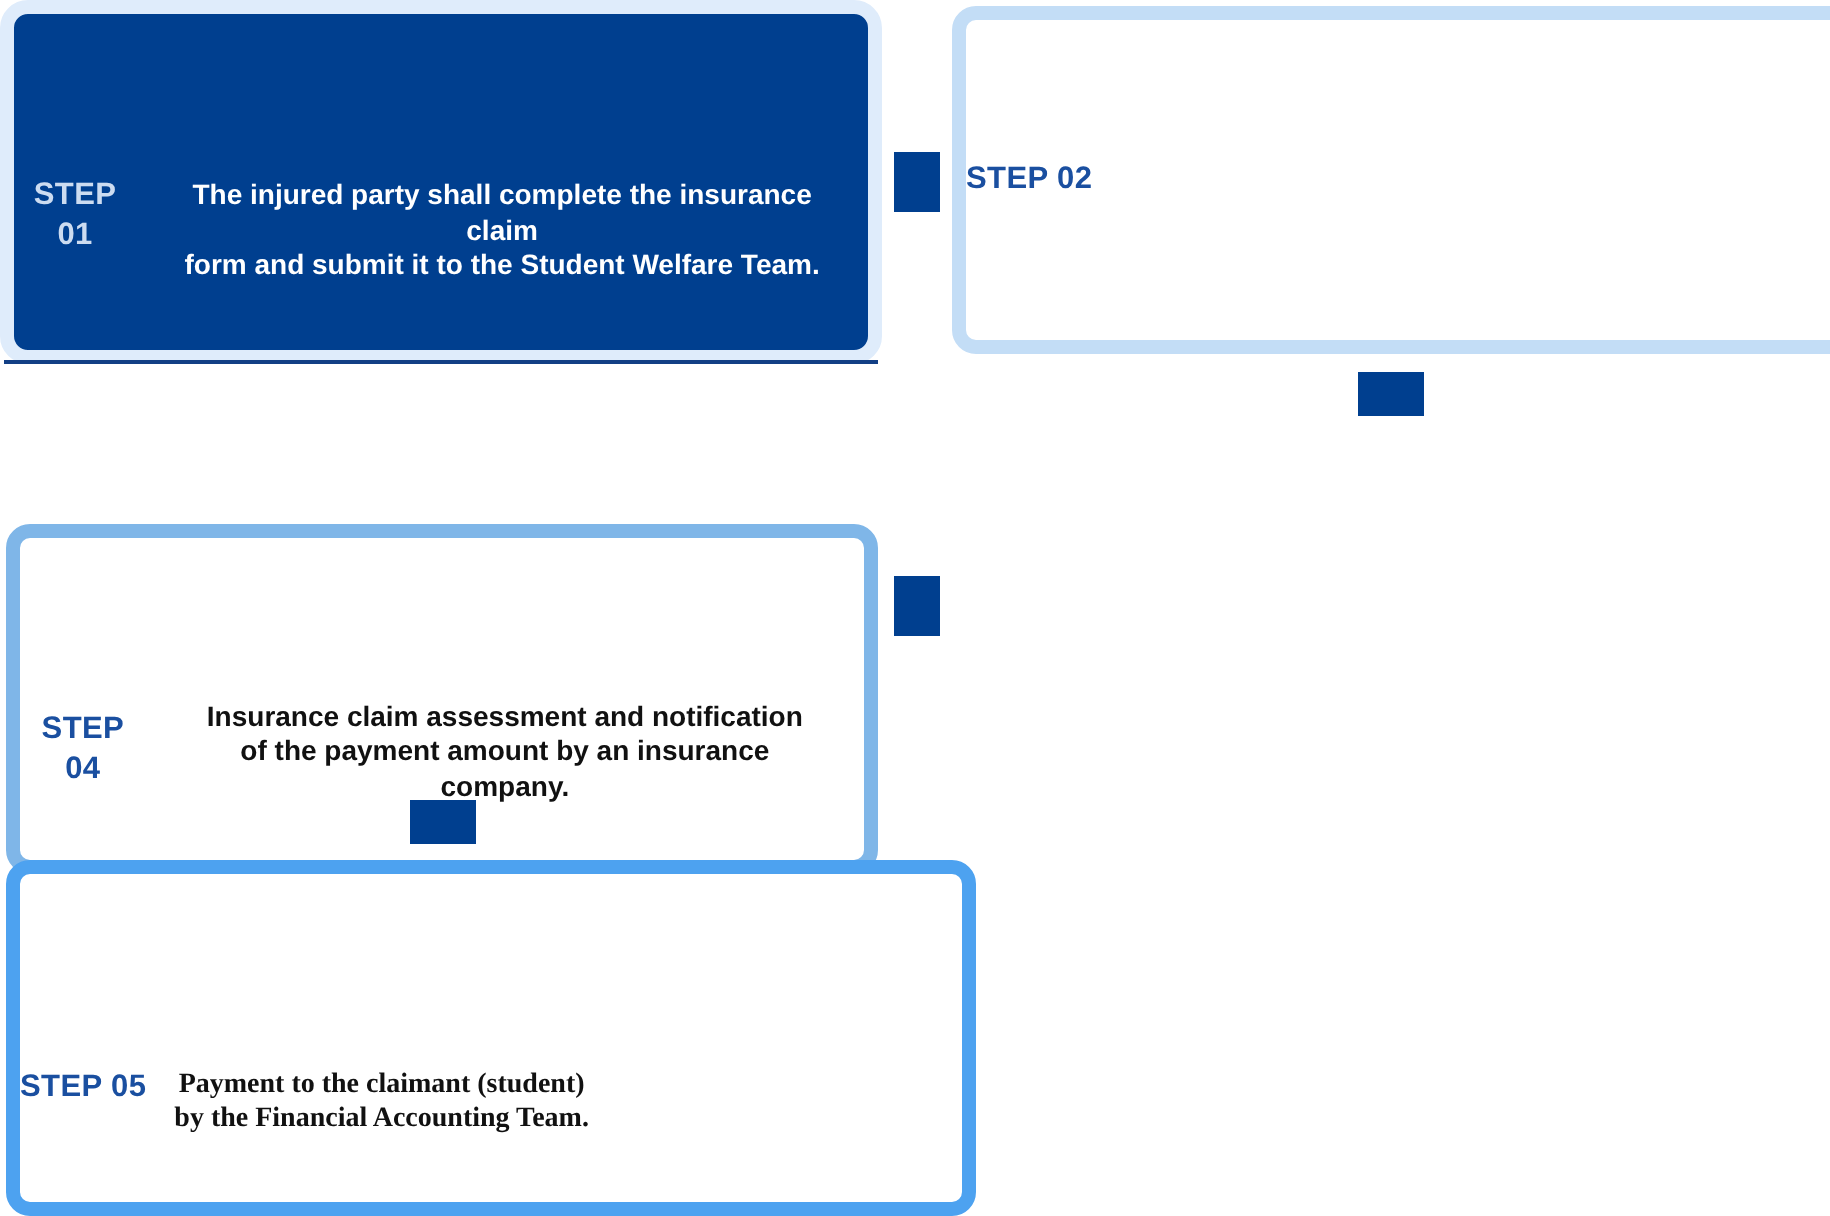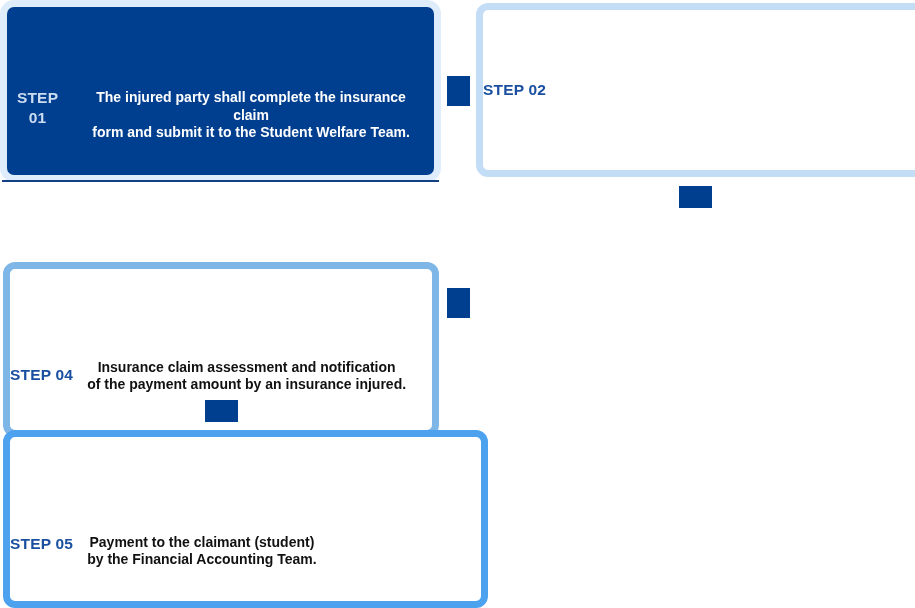--- a/index.html
+++ b/index.html
@@ -109,21 +109,21 @@
 
   
   #step-05 {
     left: 3px;
     top: 430px;
     width: 485px;
     height: 178px;
     border: 7px solid #4da2f0;
     padding-top: 49px;
   }
-  #step-05 .step-desc { margin-top: 15px; }
+  #step-05 .step-desc { margin-top: 15px; font-family: Liberation Serif, serif; }
 
   
   .connector {
     position: absolute;
     background: #003f8f;
   }
   #connector-1-2 { left: 447px; top: 76px;  width: 23px; height: 30px; }
   #connector-2-3 { left: 679px; top: 186px; width: 33px; height: 22px; }
   #connector-3-4 { left: 447px; top: 288px; width: 23px; height: 30px; }
   #connector-4-5 { left: 205px; top: 400px; width: 33px; height: 22px; }
@@ -147,21 +147,21 @@
   </div>
 
   <div class="connector" id="connector-2-3"></div>
 
 
   <div class="connector" id="connector-3-4"></div>
 
   <div class="step-box" id="step-04">
     <p class="step-title">STEP 04</p>
     <p class="step-desc">Insurance claim assessment and notification
-of the payment amount by an insurance injured.</p>
+of the payment amount by an insurance company.</p>
   </div>
 
   <div class="connector" id="connector-4-5"></div>
 
   <div class="step-box" id="step-05">
     <p class="step-title">STEP 05</p>
     <p class="step-desc">Payment to the claimant (student)
 by the Financial Accounting Team.</p>
   </div>
 

